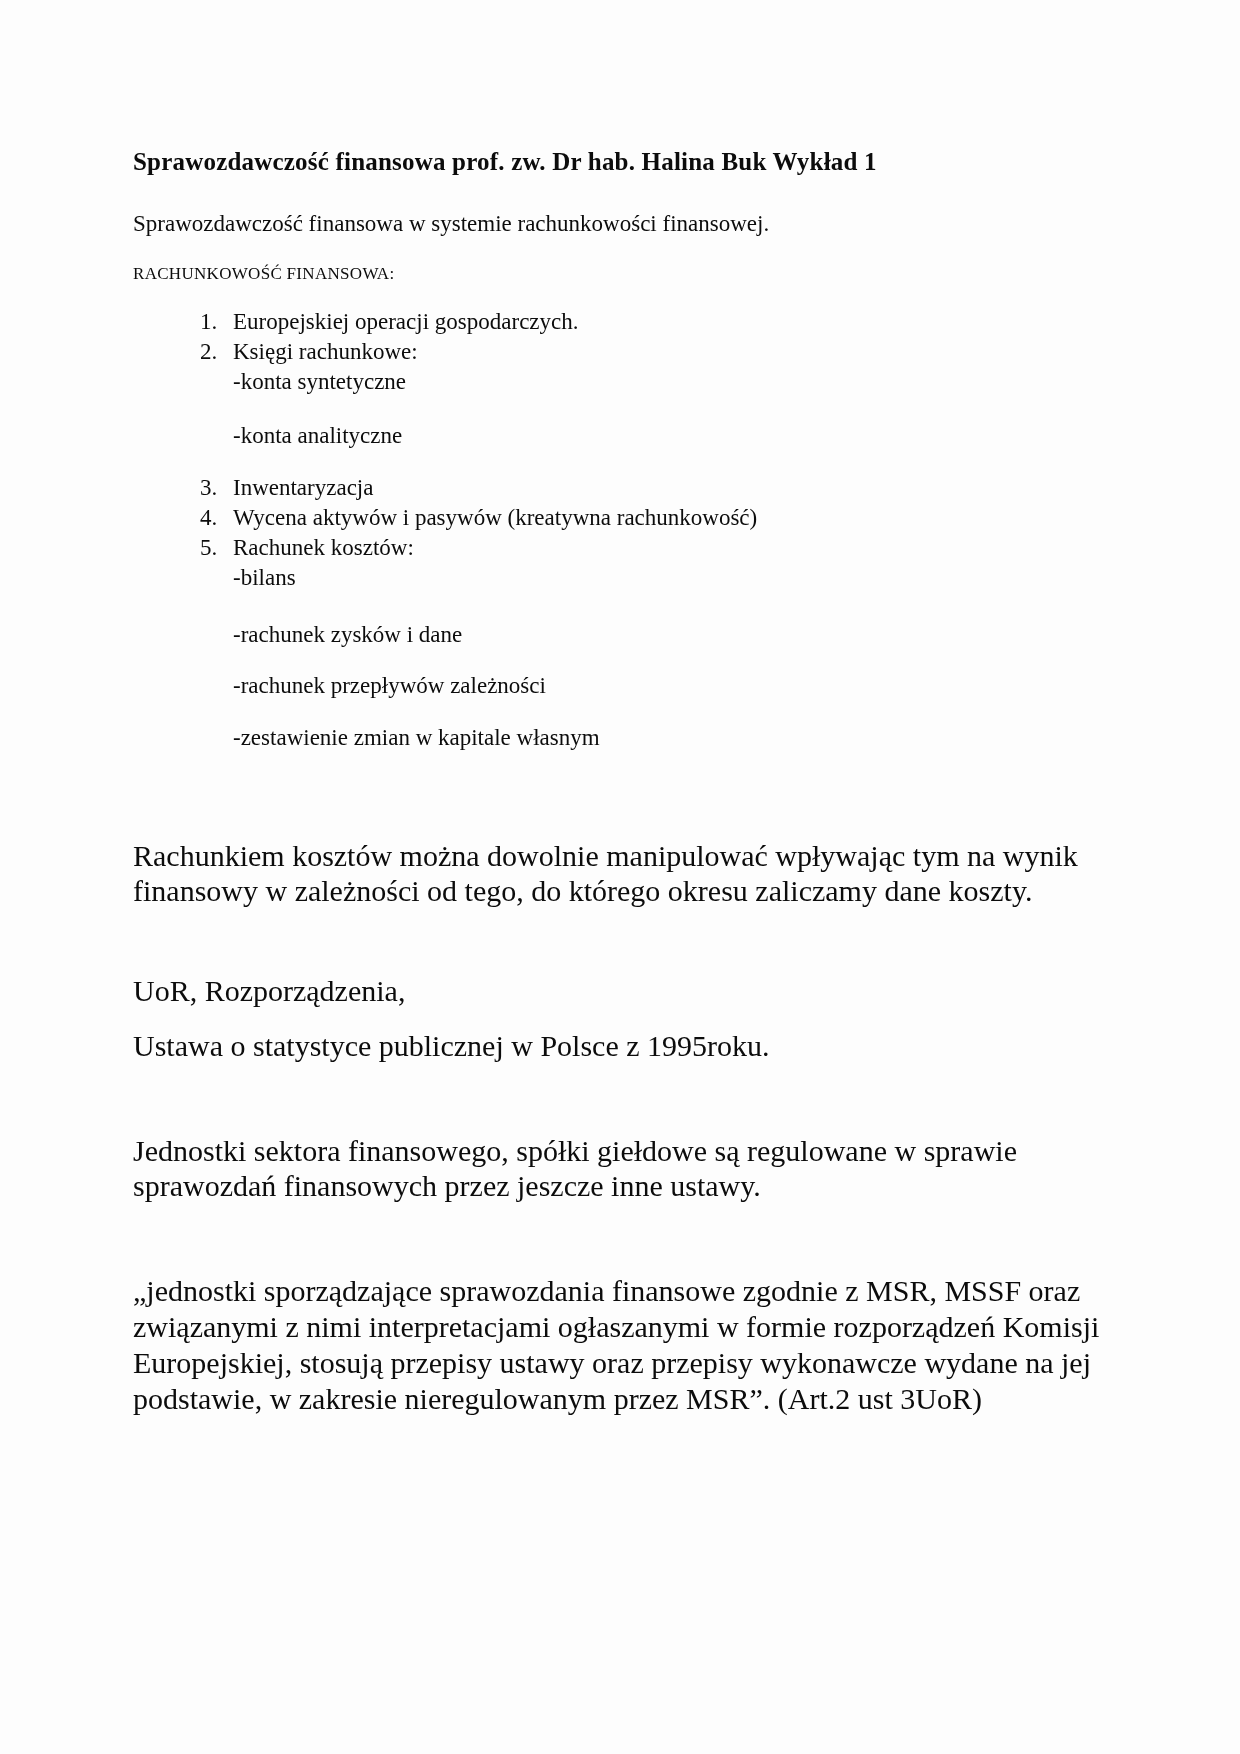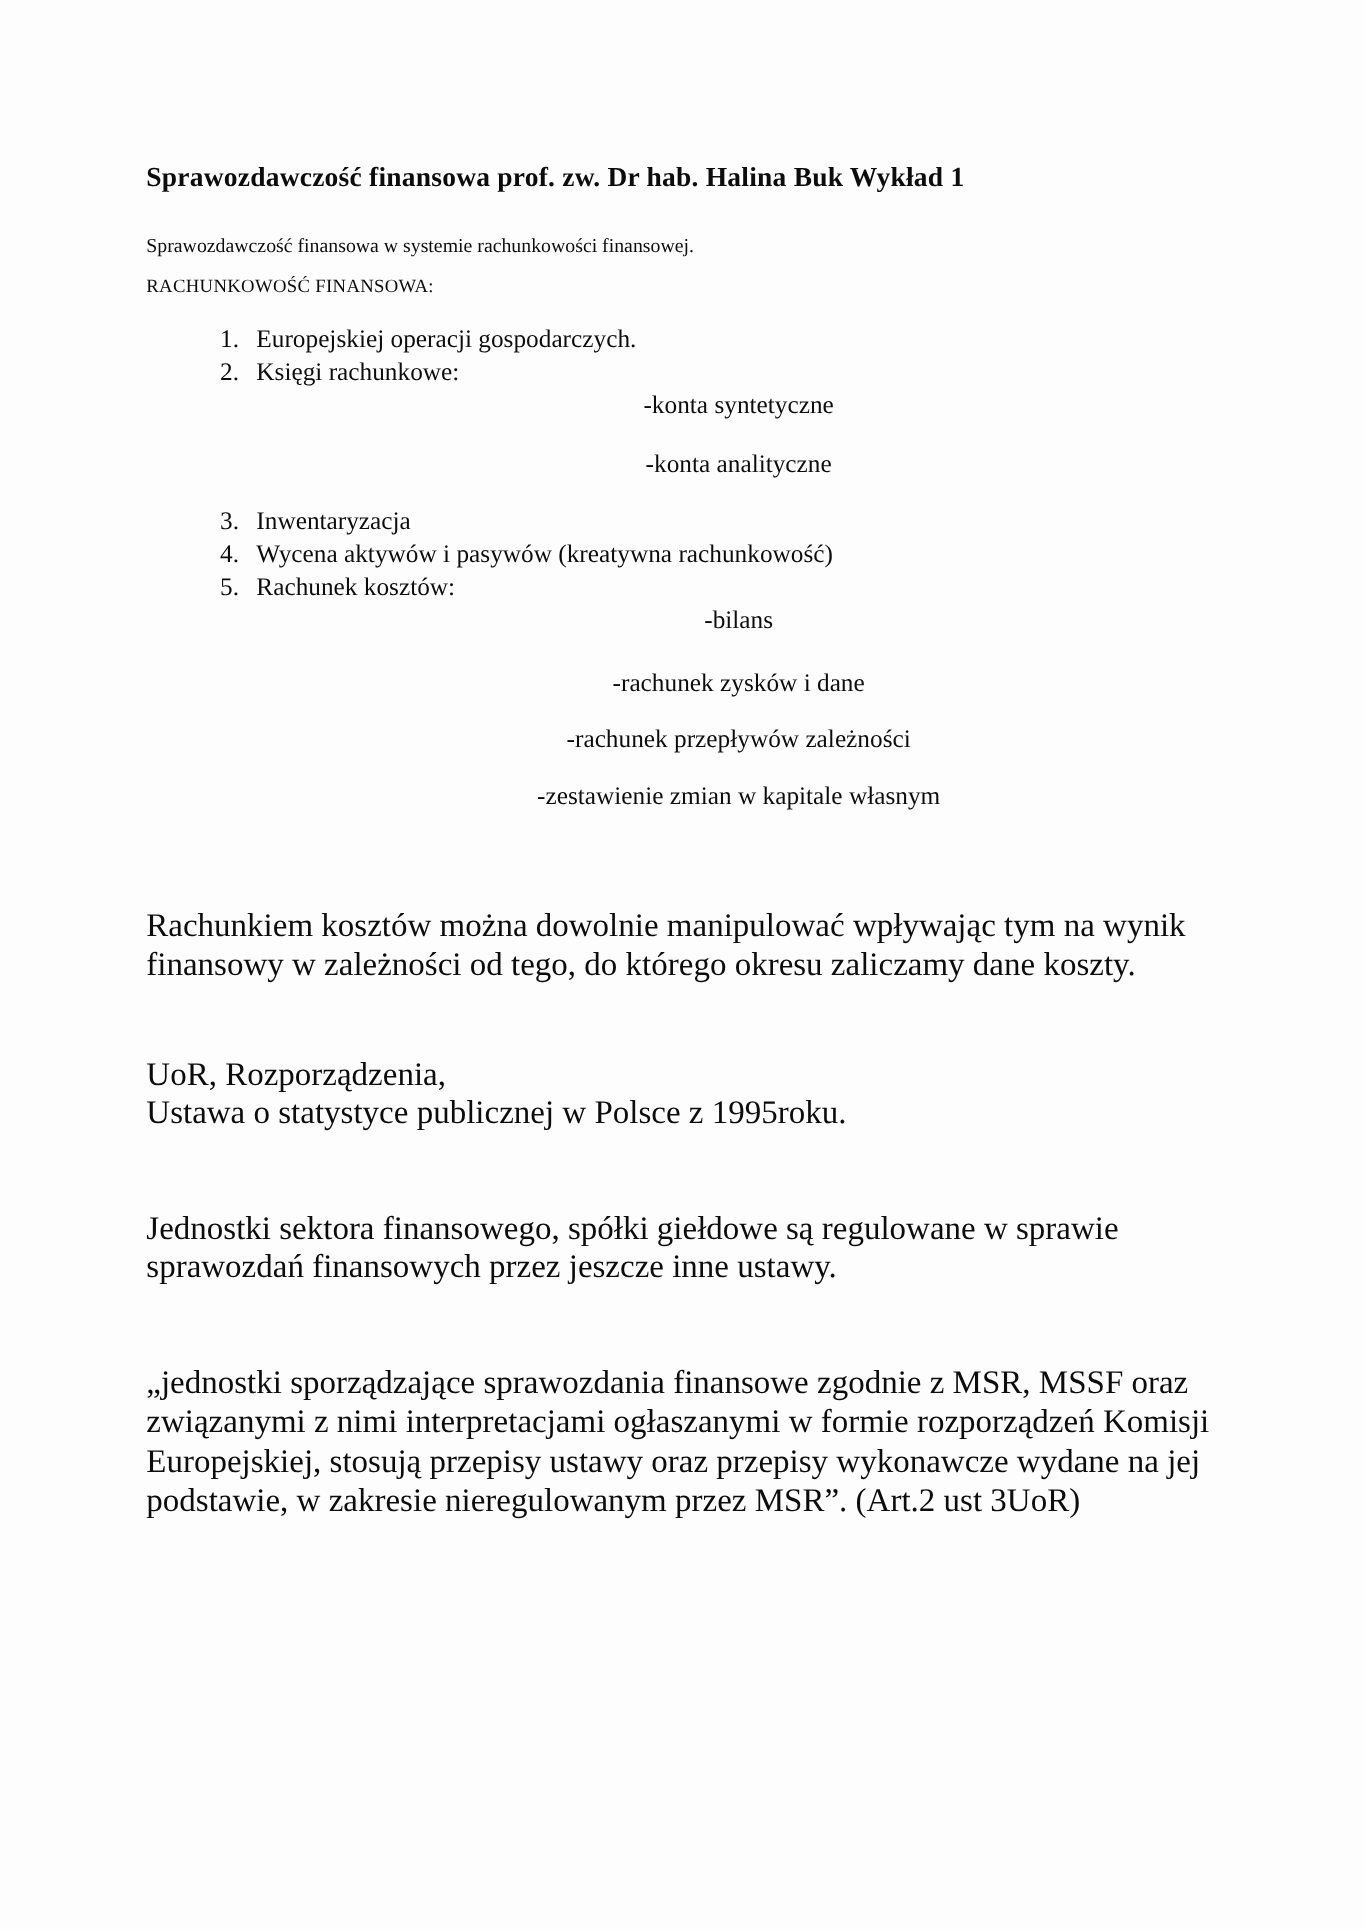--- a/index.html
+++ b/index.html
@@ -18,48 +18,48 @@
     padding: 145px 130px 0 133px;
   }
   .doc-title {
     font-size: 25px;
     font-weight: bold;
     line-height: 33px;
     letter-spacing: 0.2px;
     margin-bottom: 29px;
   }
   .intro-line {
-    font-size: 18px;
+    font-size: 23px;
     line-height: 33px;
-    margin-bottom: 3px;
+    margin-bottom: 17px;
   }
   .section-heading {
     font-size: 17px;
     line-height: 33px;
     letter-spacing: 0.3px;
     margin-bottom: 17px;
   }
   .numbered-list {
     margin-left: 67px;
     font-size: 23px;
   }
   .li { display: flex; line-height: 30px; }
   .num { width: 33px; flex: 0 0 33px; }
-  .sub { margin-left: 33px; line-height: 30px; text-align: center; }
+  .sub { margin-left: 33px; line-height: 30px; }
   .mt23 { margin-top: 24px; }
   .mt22 { margin-top: 22px; }
   .mt27 { margin-top: 27px; }
   .mt21 { margin-top: 21px; }
   .para {
     font-size: 30px;
     line-height: 35px;
   }
   .para-costs    { margin-top: 85px; }
   .para-uor      { margin-top: 65px; }
-  .para-statute  { }
+  .para-statute  { margin-top: 20px; }
   .para-entities { margin-top: 70px; }
   .para-msr      { margin-top: 70px; }
   .para-quote    { margin-top: 70px; line-height: 36px; }
 </style>
 </head>
 <body>
 
 <div class="page">
 
   <h1 class="doc-title">Sprawozdawczość finansowa prof. zw. Dr hab. Halina Buk Wykład 1</h1>

